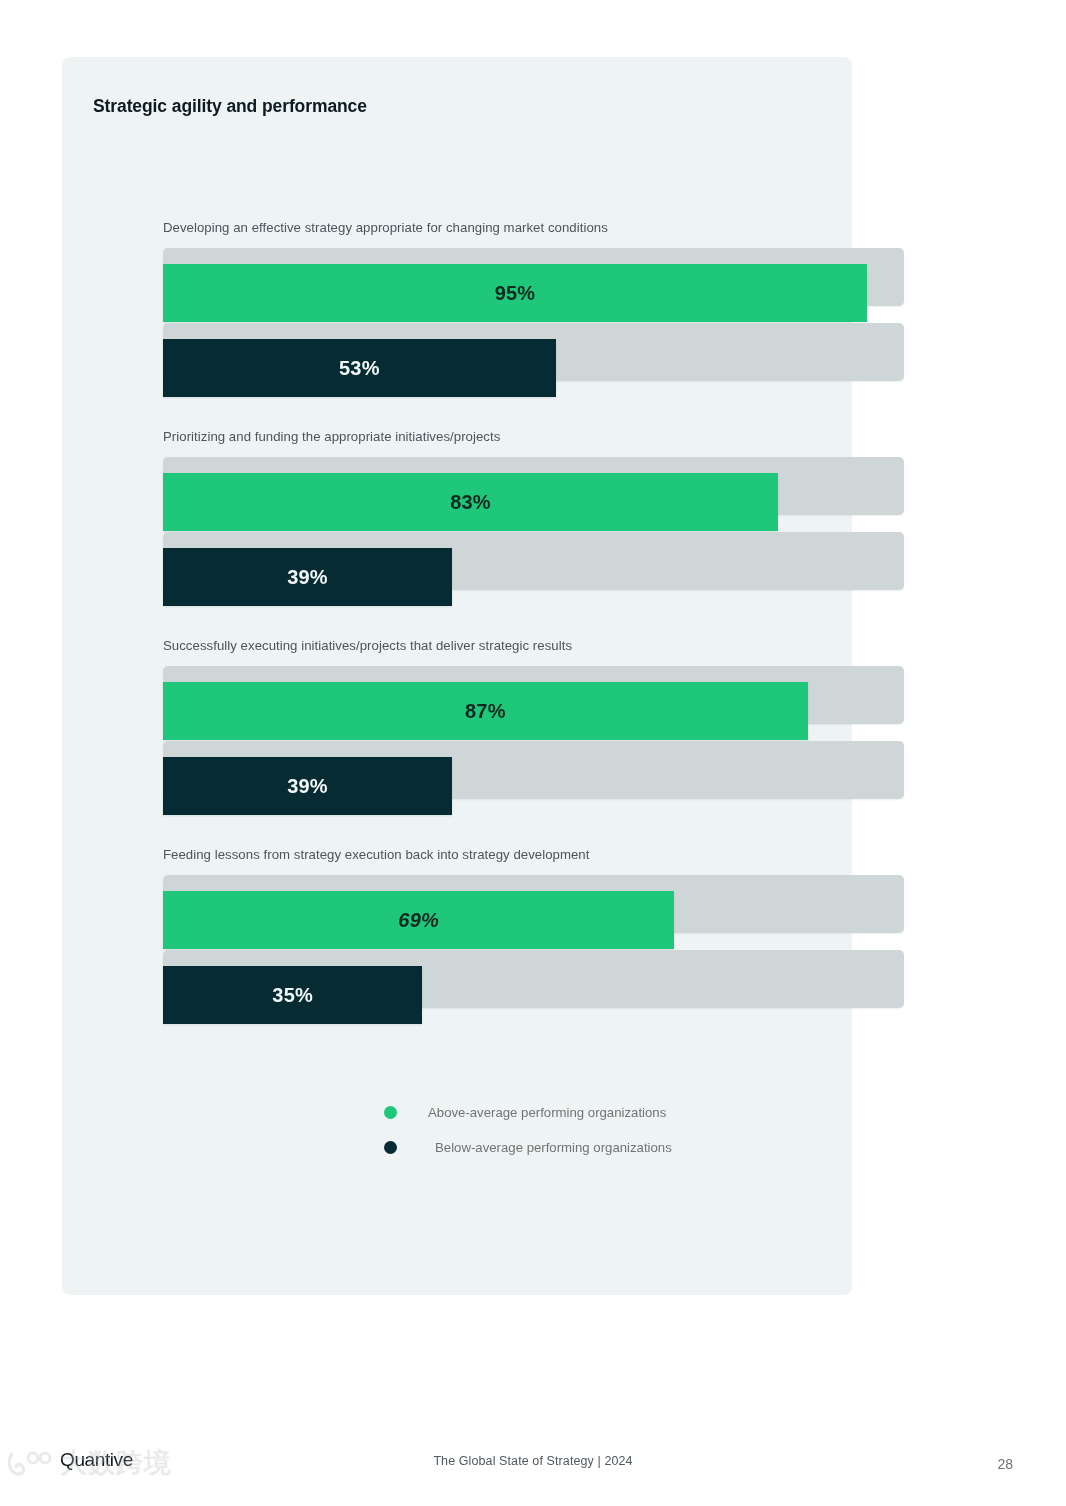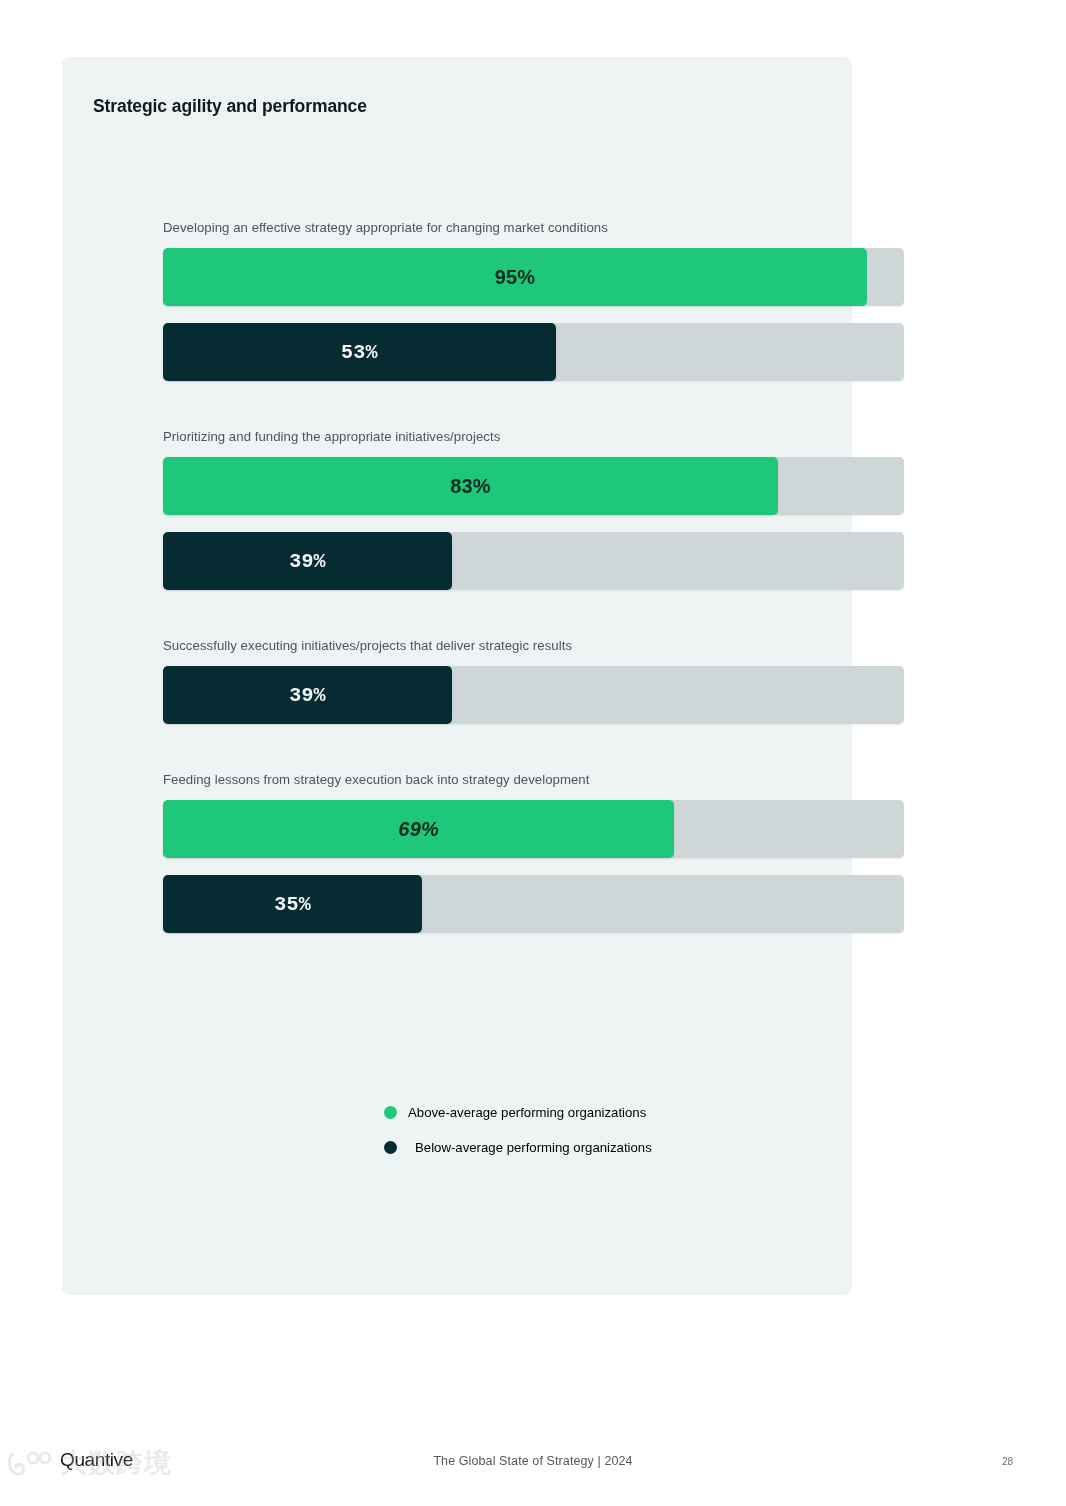--- a/index.html
+++ b/index.html
@@ -66,39 +66,39 @@
     background: #ced6d7;
     border-radius: 5px;
     margin-bottom: 17px;
     box-shadow: 0 1px 2px rgba(10,40,50,0.07);
   }
   .bar-track:last-child { margin-bottom: 0; }
 
   .bar-fill {
     position: absolute;
     left: 0;
-    top: 0;
+    top: 16px;
     height: 58px;
-    border-radius: 5px;
+    border-radius: 0;
     box-shadow: 0 1px 2px rgba(10,40,50,0.10);
     display: flex;
     align-items: center;
     justify-content: center;
     box-sizing: border-box;
   }
   .bar-fill.above { background: #1ec77a; }
   .bar-fill.below { background: #072b33; }
 
   .bar-value {
     font-size: 20px;
     font-weight: bold;
     letter-spacing: 0.2px;
   }
   .bar-fill.above .bar-value { color: #0d2a20; }
-  .bar-fill.below .bar-value { color: #f2f7f7; font-family: Liberation Mono, monospace; }
+  .bar-fill.below .bar-value { color: #f2f7f7; }
 
   
   #legend {
     position: absolute;
     left: 322px;  
     top: 1048px;  
   }
   .legend-row {
     display: flex;
     align-items: center;
@@ -109,22 +109,23 @@
     width: 13px;
     height: 13px;
     border-radius: 50%;
     margin-right: 11px;
     flex: none;
   }
   .legend-dot.above { background: #1ec77a; }
   .legend-dot.below { background: #072b33; }
   .legend-label {
     font-size: 13.2px;
-    color: #000000;
+    color: #737373;
     white-space: nowrap;
+    margin-left: 20px;
   }
 
   
   #footer {
     position: absolute;
     left: 0;
     top: 1440px;
     width: 1066px;
     height: 50px;
   }
@@ -144,21 +145,21 @@
     width: 1066px;
     text-align: center;
     font-size: 12.5px;
     color: #50595e;
     letter-spacing: 0.1px;
   }
   #footer-page {
     position: absolute;
     right: 53px;
     top: 16px;
-    font-size: 10px;
+    font-size: 14px;
     color: #6a7277;
   }
 
   
   #watermark {
     position: absolute;
     left: 8px;
     top: 1448px;
     display: flex;
     align-items: center;
@@ -211,20 +212,25 @@
       </div>
       <div class="bar-track">
         <div class="bar-fill below" style="width: 39%;">
           <span class="bar-value">39%</span>
         </div>
       </div>
     </div>
 
     <div class="bar-group">
       <div class="group-label">Successfully executing initiatives/projects that deliver strategic results</div>
+      <div class="bar-track">
+        <div class="bar-fill above" style="width: 87%;">
+          <span class="bar-value">87%</span>
+        </div>
+      </div>
       <div class="bar-track">
         <div class="bar-fill below" style="width: 39%;">
           <span class="bar-value">39%</span>
         </div>
       </div>
     </div>
 
     <div class="bar-group">
       <div class="group-label">Feeding lessons from strategy execution back into strategy development</div>
       <div class="bar-track">

